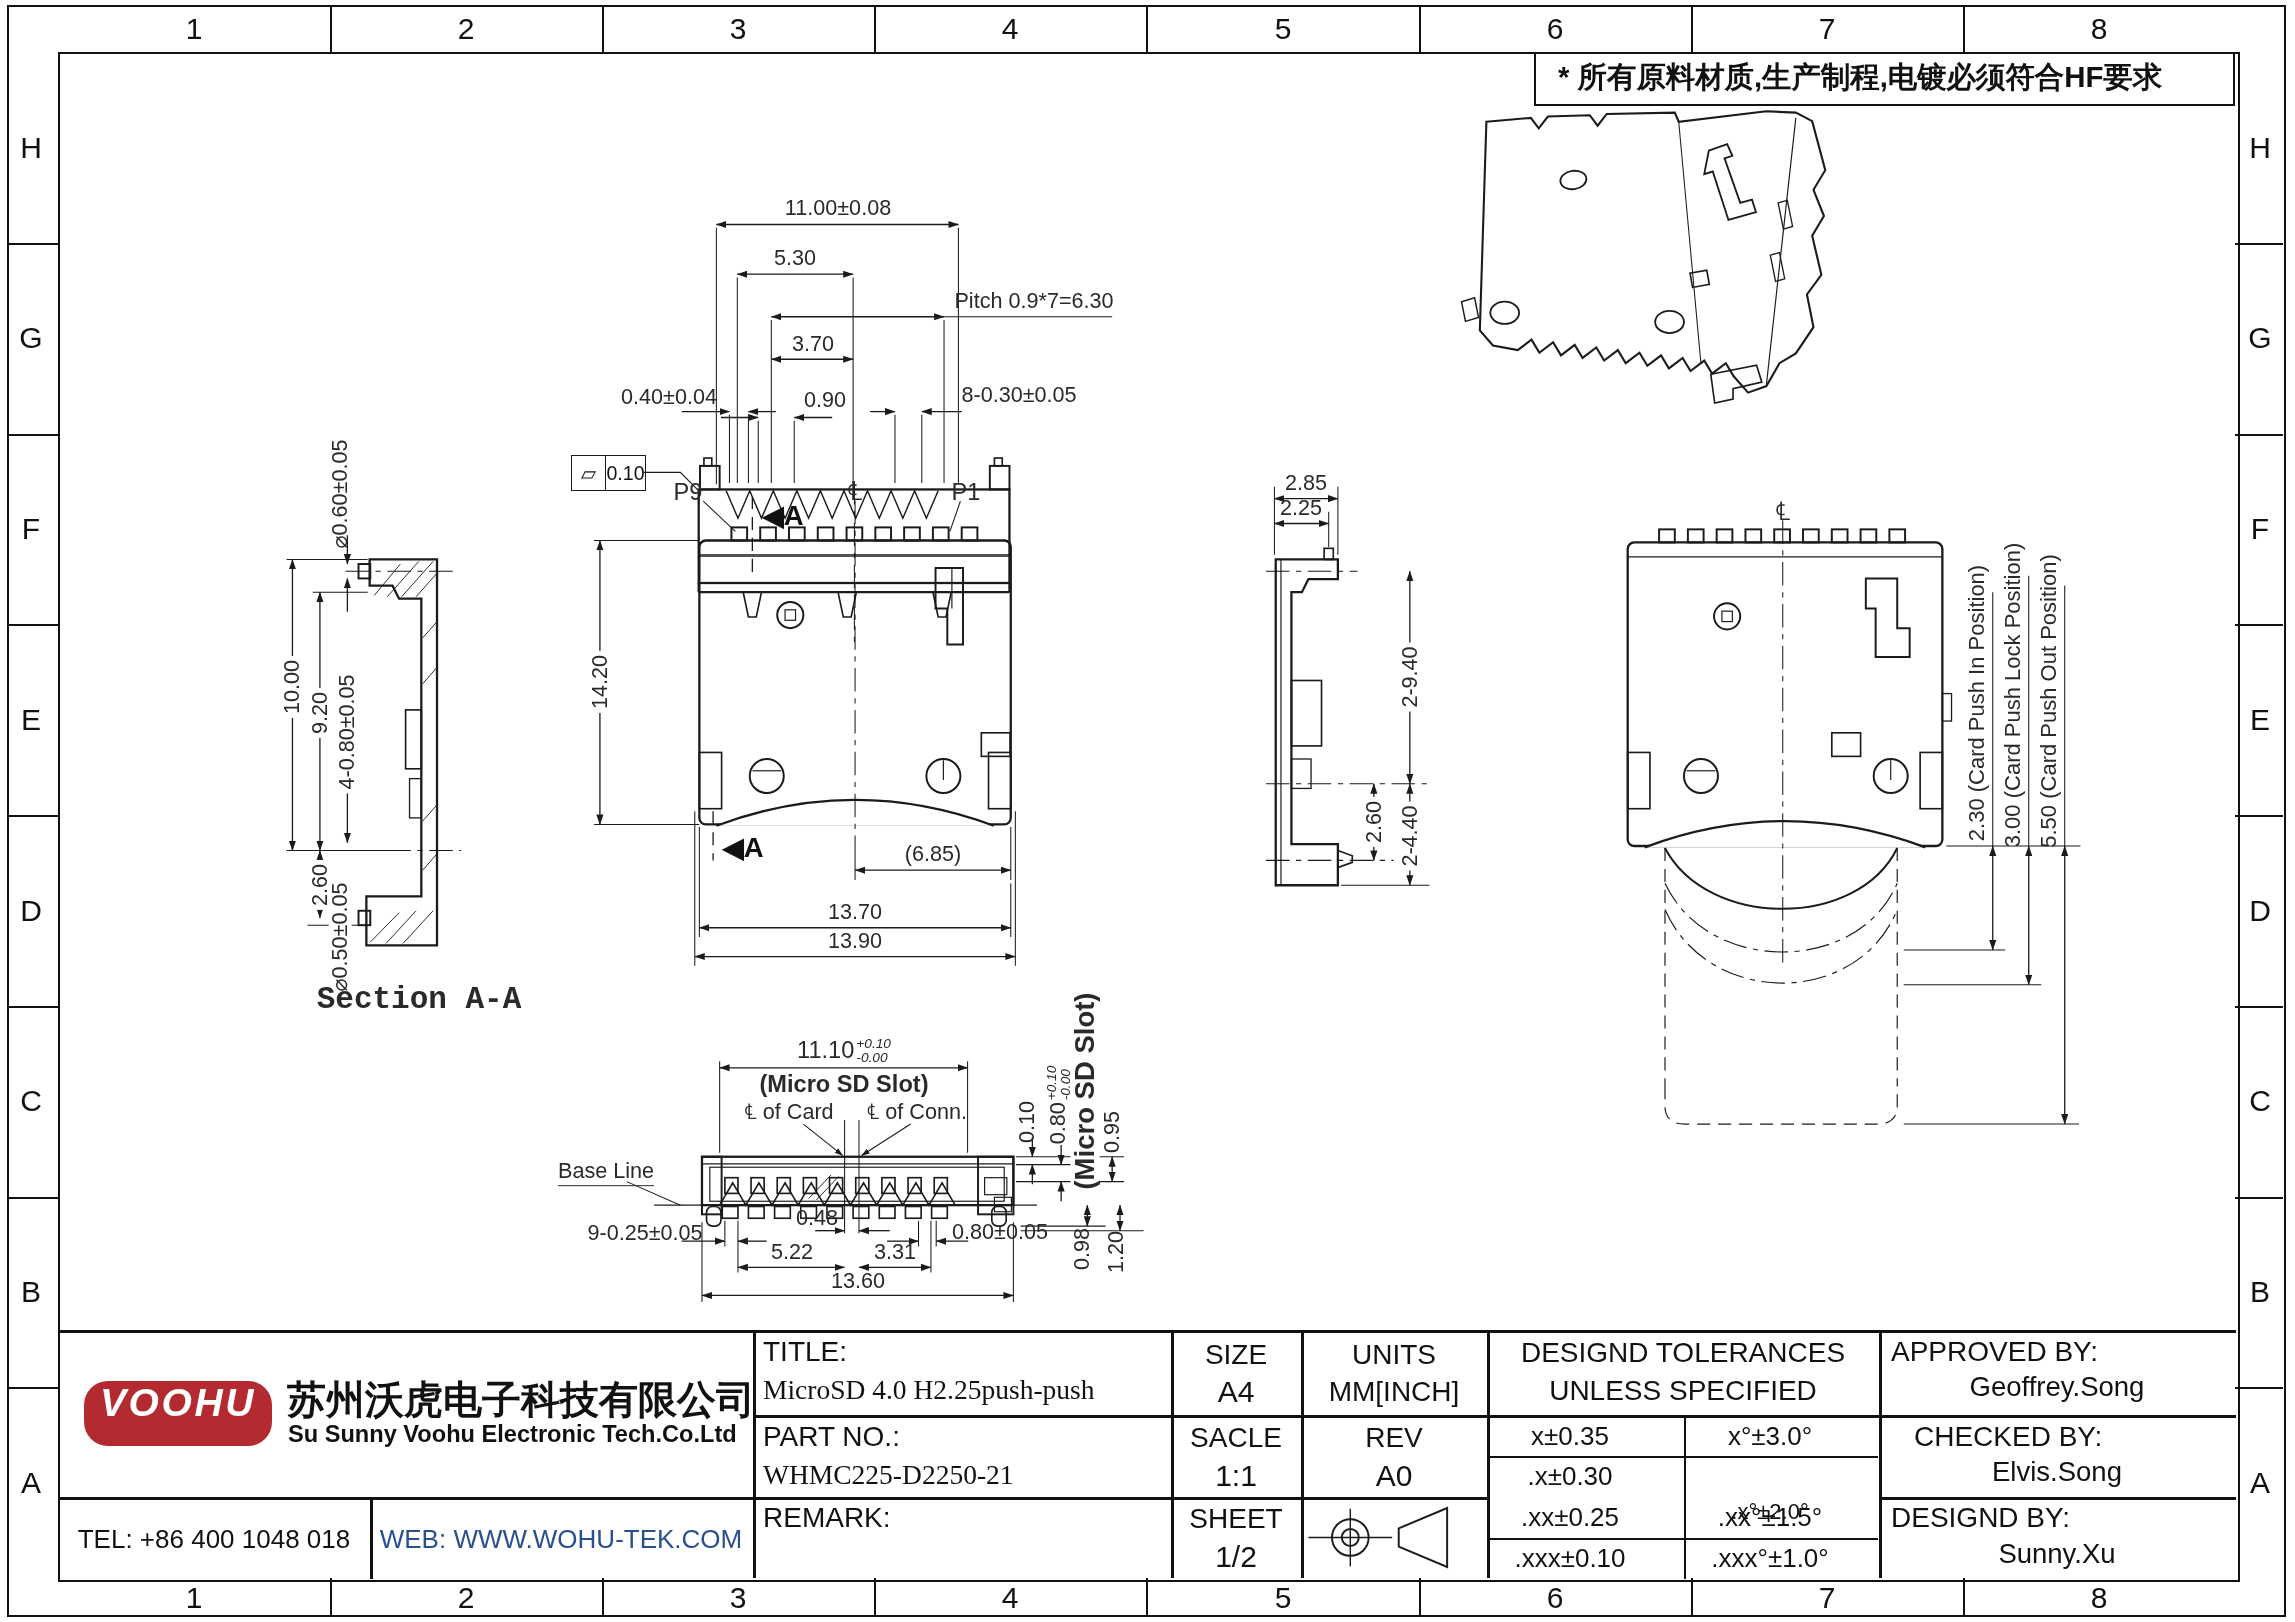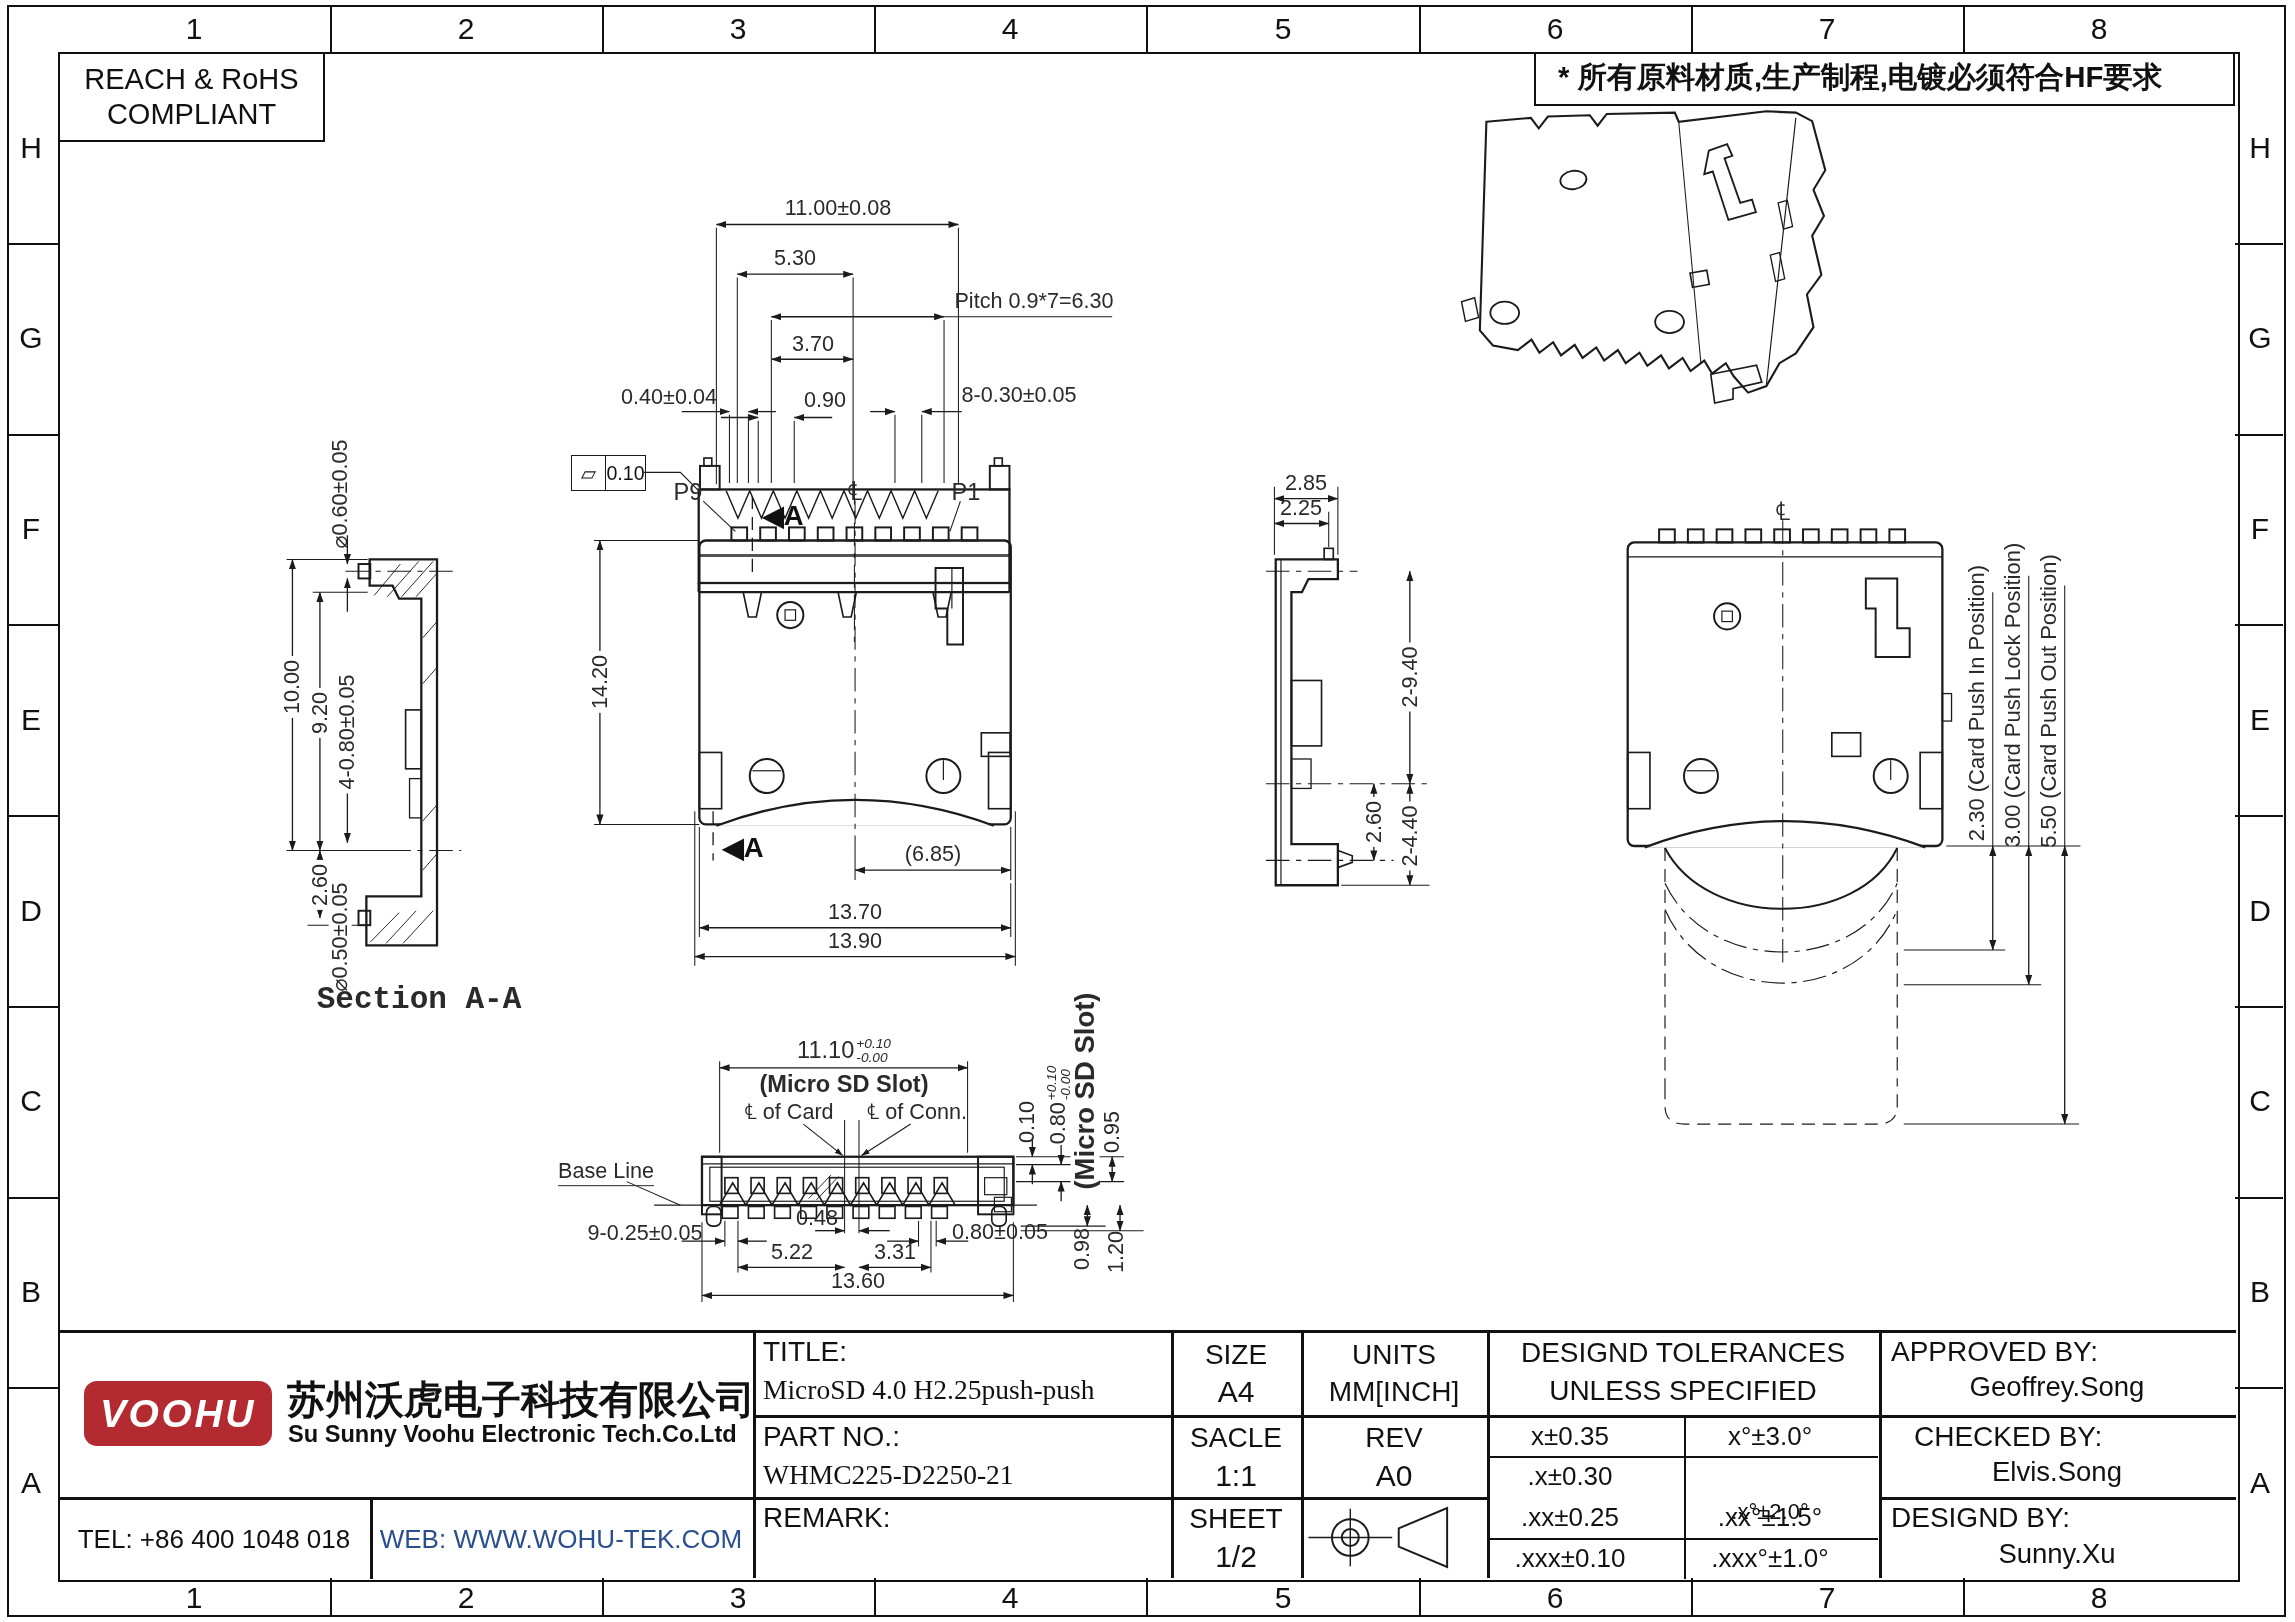--- a/index.html
+++ b/index.html
@@ -25,22 +25,22 @@
   
   .reachbox{position:absolute;left:58px;top:52px;width:263px;height:86px;border:2px solid #111;
             display:flex;flex-direction:column;align-items:center;justify-content:center;font-size:29px;line-height:1.2;}
   .cnnote{position:absolute;left:1534px;top:52px;width:701px;height:54px;border:2px solid #111;border-top:none;
           display:flex;align-items:center;padding-left:22px;box-sizing:border-box;font-size:29.4px;font-weight:bold;}
   
   .tb-line{position:absolute;background:#111;}
   .tb-lab{position:absolute;font-size:28px;color:#111;white-space:nowrap;text-align:center;}
   .tb-val{position:absolute;font-size:28px;color:#111;white-space:nowrap;}
   .center{transform:translate(-50%,-50%);}
-  .logo{position:absolute;left:84px;top:1381px;width:188px;height:65px;border-radius:13px;
-        display:flex;align-items:center;justify-content:center;}
+  .logo{position:absolute;left:84px;top:1381px;width:188px;height:65px;border-radius:24px;
+        display:flex;align-items:flex-start;justify-content:center;}
   .logo span{font-size:39px;font-weight:bold;font-style:italic;color:#fff;letter-spacing:2.6px;}
   .weblink{color:#2a4f8f;}
 </style>
 </head>
 <body>
 
 <div class="sheet">
 
   <div class="outerframe"></div>
   <div class="innerframe"></div>
@@ -101,24 +101,20 @@
   <div class="zone" style="left:31px;top:1483px">A</div>
   <div class="zone" style="left:2260px;top:148px">H</div>
   <div class="zone" style="left:2260px;top:338px">G</div>
   <div class="zone" style="left:2260px;top:529px">F</div>
   <div class="zone" style="left:2260px;top:720px">E</div>
   <div class="zone" style="left:2260px;top:911px">D</div>
   <div class="zone" style="left:2260px;top:1101px">C</div>
   <div class="zone" style="left:2260px;top:1292px">B</div>
   <div class="zone" style="left:2260px;top:1483px">A</div>
 
-  <div class="reachbox">
-    <span>REACH &amp; RoHS</span>
-    <span>COMPLIANT</span>
-  </div>
   <div class="cnnote">
     <span>* 所有原料材质,生产制程,电镀必须符合HF要求</span>
   </div>
 
   <svg class="abs" style="left:0;top:0" width="2295" height="1622" viewBox="0 0 3508 2479">
     <defs>
       <marker id="ae" viewBox="0 0 10 10" refX="9.5" refY="5" markerWidth="8" markerHeight="8" orient="auto-start-reverse">
         <path d="M0,1.6 L10,5 L0,8.4 z" fill="#1b1b1b"></path>
       </marker>
     </defs>

